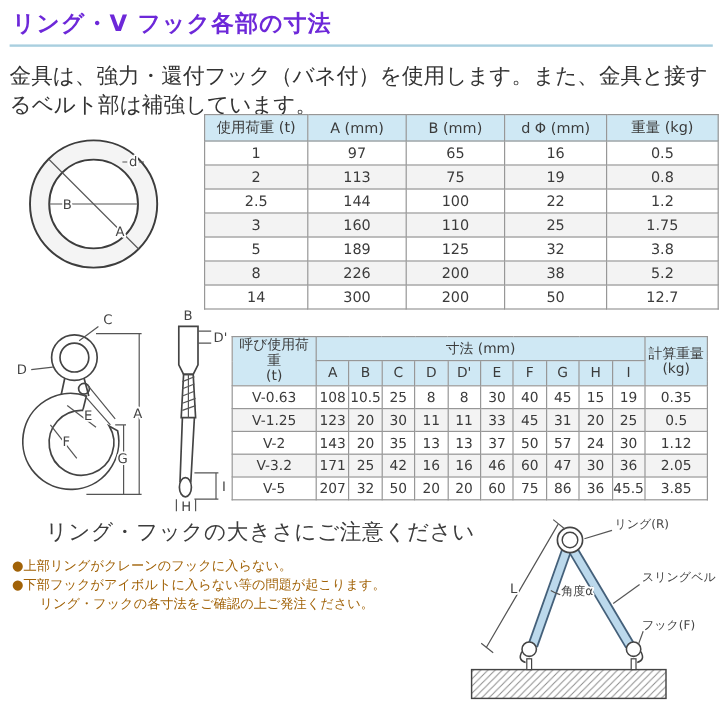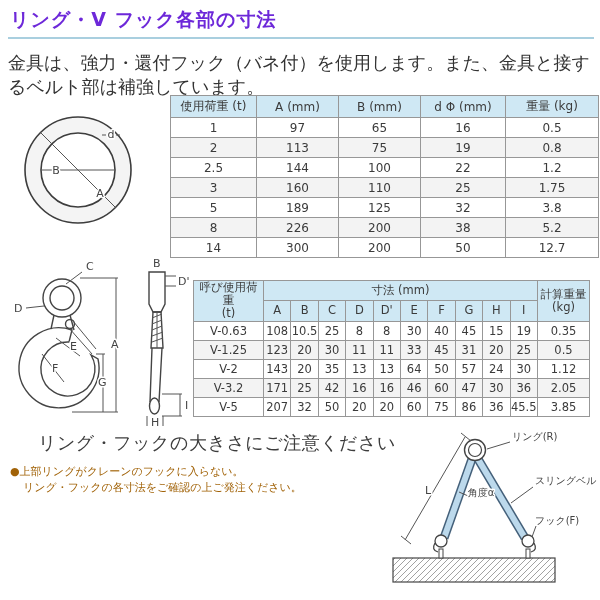--- a/index.html
+++ b/index.html
@@ -21,21 +21,21 @@
   .t1 td { height:20px; }
 
   .t2 { position:absolute; left:193px; top:280px; width:397px; font-size:11.5px;padding-left:16px; }
   .t2 thead th { height:19px; line-height:1.15; }
   .t2 td { height:19px; }
   .t2 .two-line span { display:block; }
 
   .notice-heading { position:absolute; left:38px; top:431px; font-size:18px; font-weight:400; color:#3c3c3c; letter-spacing:0.5px; white-space:nowrap; }
   .bullets { position:absolute; left:10px; top:464px; font-size:11px; color:#a16207; line-height:16px; }
   .bullet-row { white-space:nowrap; }
-  .bullet-cont { padding-left:13px; white-space:nowrap; }
+  .bullet-cont { padding-left:13px; white-space:nowrap;text-align:center; }
 
   .ring-svg { position:absolute; left:12px; top:110px; }
   .hook-svg { position:absolute; left:6px; top:256px; }
   .sling-svg { position:absolute; left:383px; top:426px; }
 
   svg text { font-family:"DejaVu Sans","Liberation Sans",sans-serif; font-size:11px; fill:#444;
              paint-order:stroke; stroke:#fff; stroke-width:3px; stroke-linejoin:round; }
   svg text.jp { font-size:10px; }
   svg .ln { stroke:#555; stroke-width:1; fill:none; }
   svg .draw { stroke:#444; stroke-width:1.4; fill:none; }
@@ -247,21 +247,21 @@
           <td>25</td>
           <td>0.5</td>
         </tr>
         <tr>
           <td>V-2</td>
           <td>143</td>
           <td>20</td>
           <td>35</td>
           <td>13</td>
           <td>13</td>
-          <td>64</td>
+          <td>37</td>
           <td>50</td>
           <td>57</td>
           <td>24</td>
           <td>30</td>
           <td>1.12</td>
         </tr>
         <tr>
           <td>V-3.2</td>
           <td>171</td>
           <td>25</td>
@@ -288,20 +288,21 @@
           <td>36</td>
           <td>45.5</td>
           <td>3.85</td>
         </tr>
       </tbody>
   </table>
 
   <h2 class="notice-heading">リング・フックの大きさにご注意ください</h2>
   <div class="bullets">
     <div class="bullet-row"><span>●</span><span>上部リングがクレーンのフックに入らない。</span></div>
+    <div class="bullet-row"><span>●</span><span>下部フックがアイボルトに入らない等の問題が起こります。</span></div>
     <div class="bullet-cont">リング・フックの各寸法をご確認の上ご発注ください。</div>
   </div>
 
   <svg class="sling-svg" width="217" height="172" viewBox="0 0 217 172">
     <defs>
       <pattern id="hatch" patternUnits="userSpaceOnUse" width="6" height="6" patternTransform="rotate(0)">
         <path d="M 0,6 L 6,0 M -1,1 L 1,-1 M 5,7 L 7,5" stroke="#8a8a8a" stroke-width="0.8"></path>
       </pattern>
     </defs>
 

